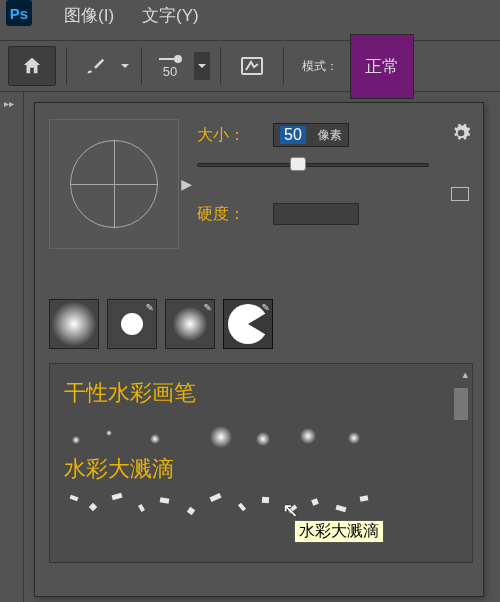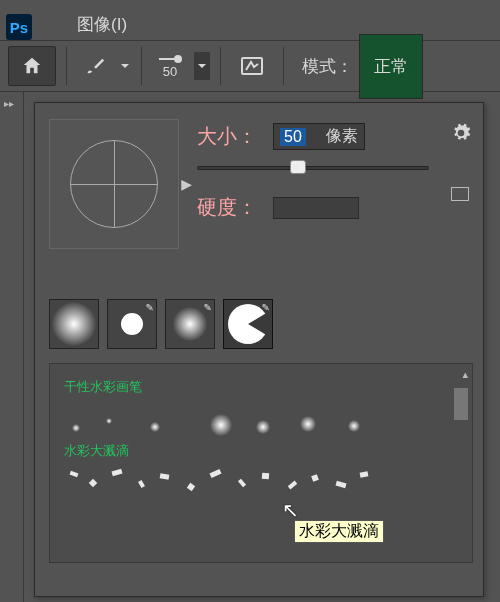--- a/index.html
+++ b/index.html
@@ -1,75 +1,76 @@
 <!DOCTYPE html>
 <html><head>
 <meta charset="utf-8">
 <style>
   *{box-sizing:border-box;margin:0;padding:0;font-family:"Microsoft YaHei",sans-serif;user-select:none}
   body{width:500px;height:602px;background:#535353;overflow:hidden;color:#d8d8d8}
-  .menubar{height:40px;background:#535353;display:flex;align-items:flex-end;padding-left:6px;font-size:17px;gap:21px}
+  .menubar{height:40px;background:#535353;display:flex;align-items:flex-start;padding-left:6px;font-size:17px;gap:8px}
   .ps-logo{width:26px;height:26px;background:#001E36;color:#31A8FF;font-weight:700;font-size:15px;display:flex;align-items:center;justify-content:center;border-radius:3px;margin-right:14px}
   .menu-item{padding:4px 10px;cursor:default}
   .toolbar{height:52px;background:#535353;border-top:1px solid #383838;border-bottom:1px solid #383838;display:flex;align-items:center;padding:0 8px;gap:6px}
   .home-btn{width:48px;height:40px;background:#3f3f3f;border:1px solid #2a2a2a;display:flex;align-items:center;justify-content:center;border-radius:2px}
   .vsep{width:1px;height:38px;background:#383838;margin:0 4px}
   .tool-brush{width:36px;height:36px;display:flex;align-items:center;justify-content:center}
   .drop-caret{display:inline-flex;align-items:center}
   .brush-size-disp{display:flex;flex-direction:column;align-items:center;width:36px}
   .size-num{font-size:13px;color:#d8d8d8}
   .panel-btn{width:42px;height:36px;display:flex;align-items:center;justify-content:center}
-  .mode-label{font-size:17px;margin-left:8px}
-  .mode-val{background:#14532d;border:1px solid #2a2a2a;padding:20px 14px;font-size:17px;}
+  .mode-label{font-size:12px;margin-left:8px}
+  .mode-val{background:#701a75;border:1px solid #2a2a2a;padding:20px 14px;font-size:17px;margin-left:6px}
   .workspace{position:relative;height:510px}
   .left-dock{position:absolute;left:0;top:0;width:24px;height:100%;background:#535353;border-right:1px solid #383838}
   .dock-arrows{position:absolute;top:6px;left:4px;color:#bbb;font-size:10px}
   .brush-panel{position:absolute;left:34px;top:10px;width:450px;height:495px;background:#535353;border:1px solid #2a2a2a;box-shadow:2px 2px 6px rgba(0,0,0,.3)}
   .bp-top{display:flex;padding:16px 14px 8px 14px;gap:18px}
   .preview{width:130px;height:130px;border:1px solid #666;display:flex;align-items:center;justify-content:center;position:relative;background:#555}
   .preview-circle{width:88px;height:88px;border:1px solid #aaa;border-radius:50%;position:relative}
   .preview-circle::before{content:"";position:absolute;left:0;top:50%;width:100%;height:1px;background:#aaa}
   .preview-circle::after{content:"";position:absolute;top:0;left:50%;width:1px;height:100%;background:#aaa}
   .preview-play{position:absolute;right:-14px;top:50%;transform:translateY(-50%);color:#ccc;font-size:14px}
   .controls{flex:1;display:flex;flex-direction:column;gap:16px;padding-top:4px}
   .ctrl-row{display:flex;align-items:center;gap:12px}
-  .ctrl-label{font-size:20px;width:64px;color:#fca5a5}
+  .ctrl-label{font-size:16px;width:64px;color:#eab308}
   .spin-wrap{display:flex;align-items:center;background:#3f3f3f;border:1px solid #222;padding:2px 6px}
   .spin-val{background:#1a5a9e;color:#fff;padding:0 4px;font-size:16px}
-  .spin-unit{font-size:16px;padding-left:20px}
+  .spin-unit{font-size:12px;padding-left:12px}
   .gear{position:absolute;right:12px;top:20px;color:#ddd}
   .flip-ico{position:absolute;right:14px;top:84px;border:1px solid #bbb;width:18px;height:14px}
   .slider-track{height:4px;background:#3a3a3a;border:1px solid #222;position:relative;border-radius:2px;width:232px}
   .slider-thumb{position:absolute;top:-7px;width:16px;height:14px;background:#eee;border:1px solid #888;border-radius:3px}
   .hardness-field{width:86px;height:22px;background:#3f3f3f;border:1px solid #2a2a2a}
   .recent{display:flex;gap:8px;padding:0 14px;margin-top:42px}
   .recent-sw{width:50px;height:50px;border:1px solid #222;background:#444;position:relative;display:flex;align-items:center;justify-content:center}
   .sw-soft{width:44px;height:44px;border-radius:50%;background:radial-gradient(circle,#fff 0%,#fff0 72%)}
   .sw-hard-s{width:22px;height:22px;border-radius:50%;background:#fff}
   .sw-soft-s{width:34px;height:34px;border-radius:50%;background:radial-gradient(circle,#fff 0%,#fff0 72%)}
   .sw-sel{background:#3a3a3a;border:1px solid #111}
   .sw-pac{width:40px;height:40px;border-radius:50%;background:#fff;clip-path:polygon(50% 50%,100% 20%,100% 0,0 0,0 100%,100% 100%,100% 80%)}
   .badge{position:absolute;top:2px;right:2px;font-size:10px;color:#ddd}
   .groups-wrap{margin:14px 10px 0 14px;border:1px solid #383838;background:#4c4c4c;height:200px;position:relative;padding:10px 24px 10px 10px;overflow:hidden}
   .scroll-up{position:absolute;right:4px;top:4px;font-size:11px;color:#bbb}
   .scroll-thumb{position:absolute;right:4px;top:24px;width:14px;height:32px;background:#777}
-  .group-title{font-size:13px;color:#22c55e;margin:4px 0 2px 4px}
+  .group-title{font-size:22px;color:#eab308;margin:4px 0 2px 4px}
   .strokes1{height:40px;background:#4c4c4c;position:relative;margin-bottom:4px}
   .dot{position:absolute;border-radius:50%;background:radial-gradient(circle,#fff 0%,#fff0 72%)}
   .strokes2{height:36px;position:relative;overflow:hidden}
   .shard{position:absolute;background:#e8e8e8}
   .cursor{position:absolute;left:232px;top:134px;color:#fff;font-size:20px;text-shadow:0 0 2px #000;pointer-events:none}
   .tooltip{position:absolute;left:244px;top:156px;background:#ffffcc;color:#000;border:1px solid #555;font-size:16px;padding:0 4px}
 </style>
 </head>
 <body>
 
 <div class="menubar">
   <div class="ps-logo">Ps</div>
   <div class="menu-item">图像(I)</div>
+  <div class="menu-item">文字(Y)</div>
 </div>
 
 <div class="toolbar">
   <div class="home-btn">
     <svg width="22" height="22" viewBox="0 0 24 24" fill="#d8d8d8">
         <path d="M12 3l9 8h-3v9h-4v-6h-4v6H6v-9H3z"></path>
       </svg>
   </div>
   <div class="vsep"></div>
   <div class="tool-brush">
@@ -122,21 +123,21 @@
         <div class="ctrl-row">
           <span class="ctrl-label">大小：</span>
           <div class="spin-wrap">
             <span class="spin-val">50</span>
             <span class="spin-unit">像素</span>
           </div>
         </div>
         <div class="slider-track">
           <div class="slider-thumb" style="left:40%"></div>
         </div>
-        <div class="ctrl-row" style="margin-top:8px">
+        <div class="ctrl-row" style="margin-top:20px">
           <span class="ctrl-label">硬度：</span>
           <div class="hardness-field"></div>
         </div>
       </div>
     </div>
     <div class="gear">
       <svg width="20" height="20" viewBox="0 0 24 24" fill="#d8d8d8">
           <path d="M12 8a4 4 0 100 8 4 4 0 000-8zm9 4l2 1-1 3-2-1a9 9 0 01-2 2l1 2-3 1-1-2a9 9 0 01-3 0l-1 2-3-1 1-2a9 9 0 01-2-2l-2 1-1-3 2-1a9 9 0 010-3l-2-1 1-3 2 1a9 9 0 012-2l-1-2 3-1 1 2a9 9 0 013 0l1-2 3 1-1 2a9 9 0 012 2l2-1 1 3-2 1a9 9 0 010 3z"></path>
         </svg>
     </div>

